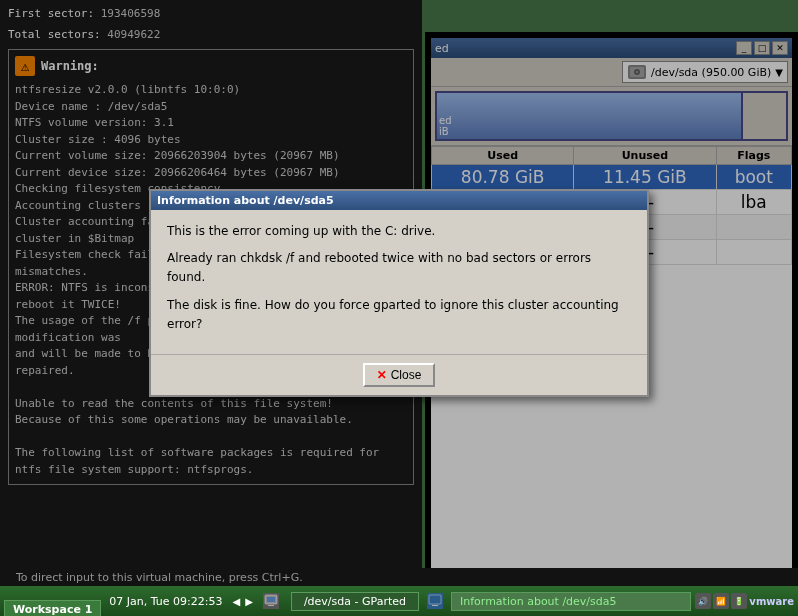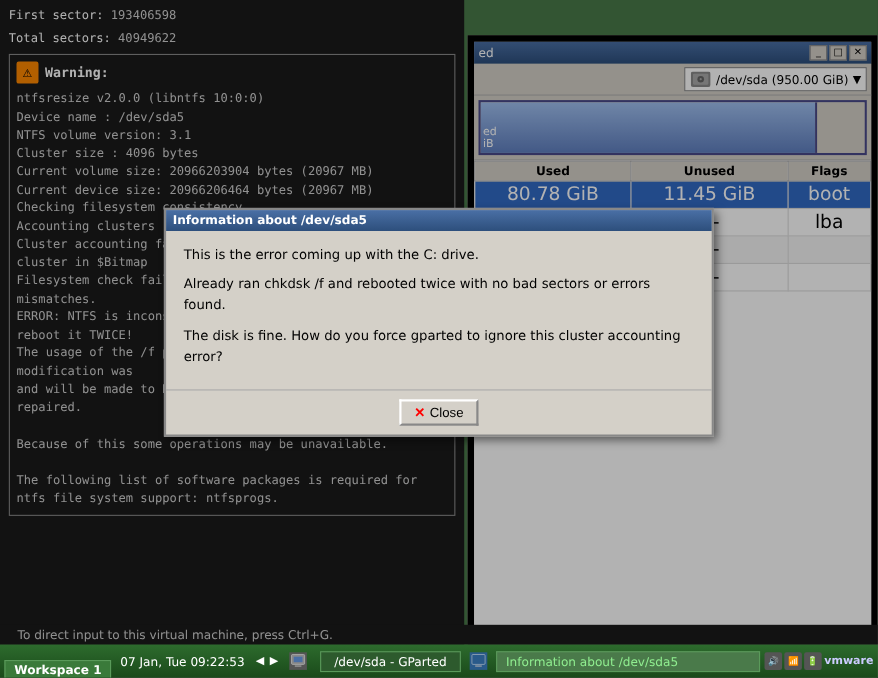--- a/index.html
+++ b/index.html
@@ -417,20 +417,21 @@
         <div>Current volume size: 20966203904 bytes (20967 MB)</div>
         <div>Current device size: 20966206464 bytes (20967 MB)</div>
         <div>Checking filesystem consistency ...</div>
         <div>Accounting clusters ...</div>
         <div>Cluster accounting failed at 529207 (0x81337): extra cluster in $Bitmap</div>
         <div>Filesystem check failed! Totally 1 cluster accounting mismatches.</div>
         <div>ERROR: NTFS is inconsistent. Run chkdsk /f on Windows then reboot it TWICE!</div>
         <div>The usage of the /f parameter is very IMPORTANT! No modification was</div>
         <div>and will be made to NTFS by this software until it gets repaired.</div>
         <br>
+        <div>Unable to read the contents of this file system!</div>
         <div>Because of this some operations may be unavailable.</div>
         <br>
         <div>The following list of software packages is required for ntfs file system support:  ntfsprogs.</div>
       </div>
     </div>
   </div>
 </div>
 
 <div class="gparted-window">
   <div class="window-titlebar">

